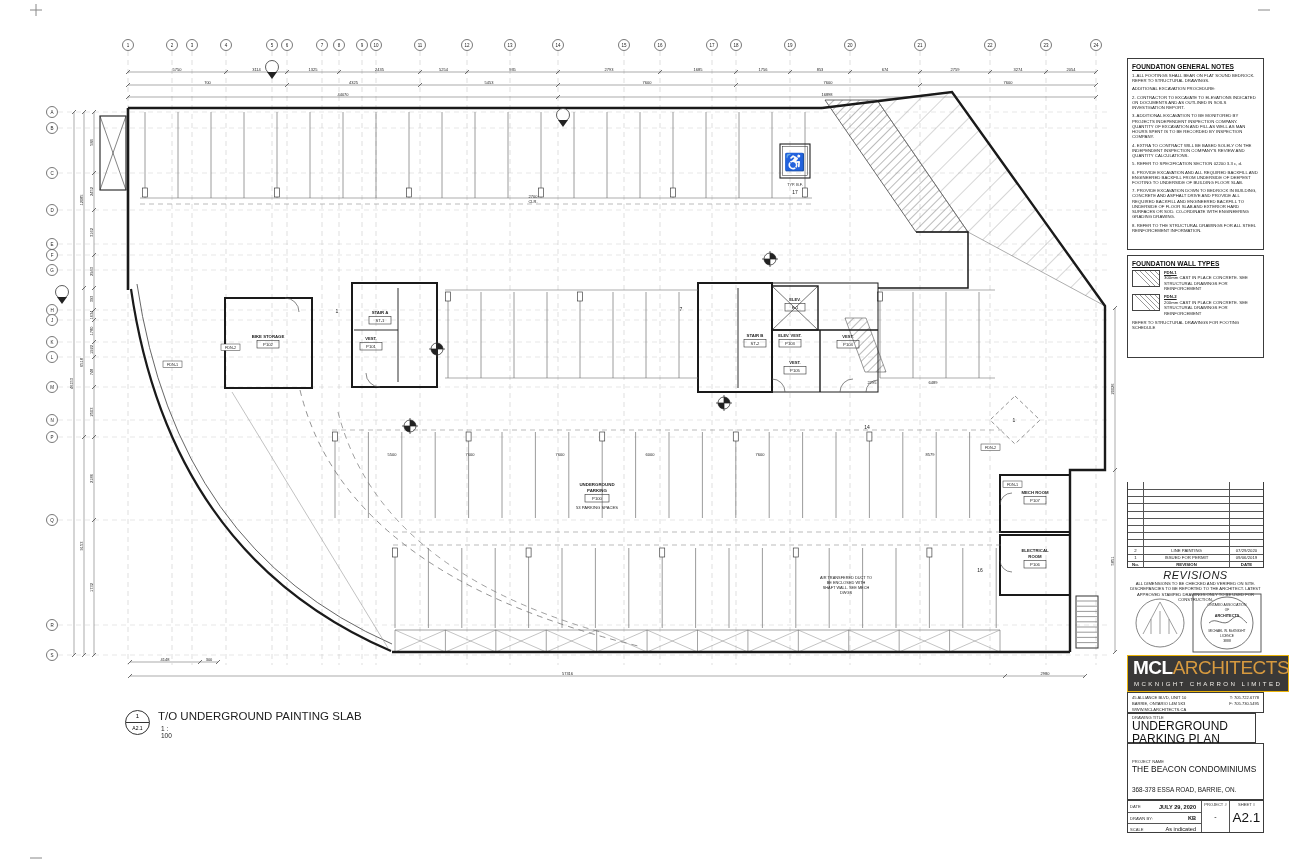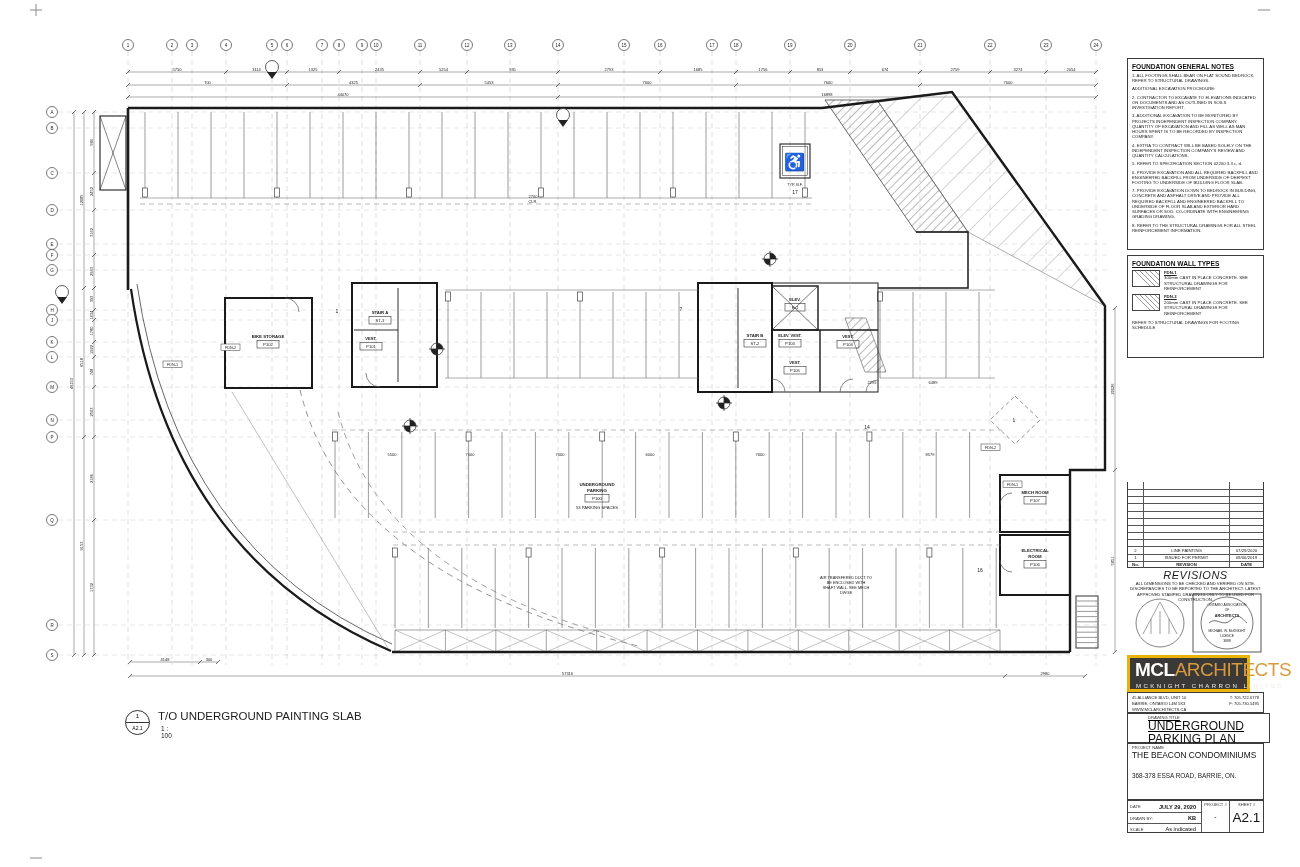--- a/index.html
+++ b/index.html
@@ -742,45 +742,45 @@
       <text x="100" y="14" font-size="3.4">ONTARIO ASSOCIATION</text>
       <text x="100" y="19" font-size="3.2">OF</text>
       <text x="100" y="24.5" font-size="3.8" font-weight="bold">ARCHITECTS</text>
       <text x="100" y="40" font-size="3.3">MICHAEL W. McKNIGHT</text>
       <text x="100" y="45" font-size="3.2">LICENCE</text>
       <text x="100" y="50" font-size="3.4">3888</text>
     </g>
     <path d="M82,31 C89,24 96,36 104,28 S115,27 120,31" fill="none" stroke="#333" stroke-width="0.7"></path>
   </svg>
 
-  <div style="position:absolute;left:1127px;top:655px;width:123px;height:37px;background:#3a3938;border:3px solid #eab308;box-sizing:border-box;">
+  <div style="position:absolute;left:1127px;top:655px;width:162px;height:37px;background:#3a3938;border:1px solid #eab308;box-sizing:border-box;">
     <div class="logo-line1">
       <span class="logo-mcl">MCL</span><span class="logo-arch">ARCHITECTS</span>
     </div>
     <div class="logo-sub">MCKNIGHT CHARRON LIMITED</div>
   </div>
 
   <div class="tb-box" style="left:1127px;top:692px;width:137px;height:21px;display:flex;justify-content:space-between;padding:2px 4px;">
     <div class="addr-col">
       <div>45 ALLIANCE BLVD, UNIT 10</div>
       <div>BARRIE, ONTARIO  L4M 5K3</div>
       <div>WWW.MCLARCHITECTS.CA</div>
     </div>
     <div class="addr-col" style="text-align:right;">
       <div>T: 705.722.6778</div>
       <div>F: 705.730.5495</div>
     </div>
   </div>
 
-  <div class="tb-box" style="left:1127px;top:713px;width:143px;height:30px;padding:1px 20px;text-decoration:underline;">
+  <div class="tb-box" style="left:1127px;top:713px;width:129px;height:30px;padding:1px 4px;">
     <div class="small-label">DRAWING TITLE</div>
     <div style="font-size:12px;line-height:12.5px;color:#111;">UNDERGROUND PARKING PLAN</div>
   </div>
 
-  <div class="tb-box" style="left:1127px;top:743px;width:137px;height:57px;padding:1px 4px;">
+  <div class="tb-box" style="left:1127px;top:743px;width:137px;height:57px;padding:15px 4px;">
     <div class="small-label">PROJECT NAME</div>
     <div style="font-size:8.4px;color:#111;">THE BEACON CONDOMINIUMS</div>
     <div style="font-size:6.4px;color:#222;margin-top:12px;">368-378 ESSA ROAD, BARRIE, ON.</div>
   </div>
 
   <div class="tb-box" style="left:1127px;top:800px;width:137px;height:33px;display:flex;">
     <div style="width:74px;border-right:.5px solid #555;box-sizing:border-box;">
       <div class="bt-row" style="border-top:none;padding:0 2px;">
         <span class="small-label">DATE</span>
         <span class="bt-val">JULY 29, 2020</span>

